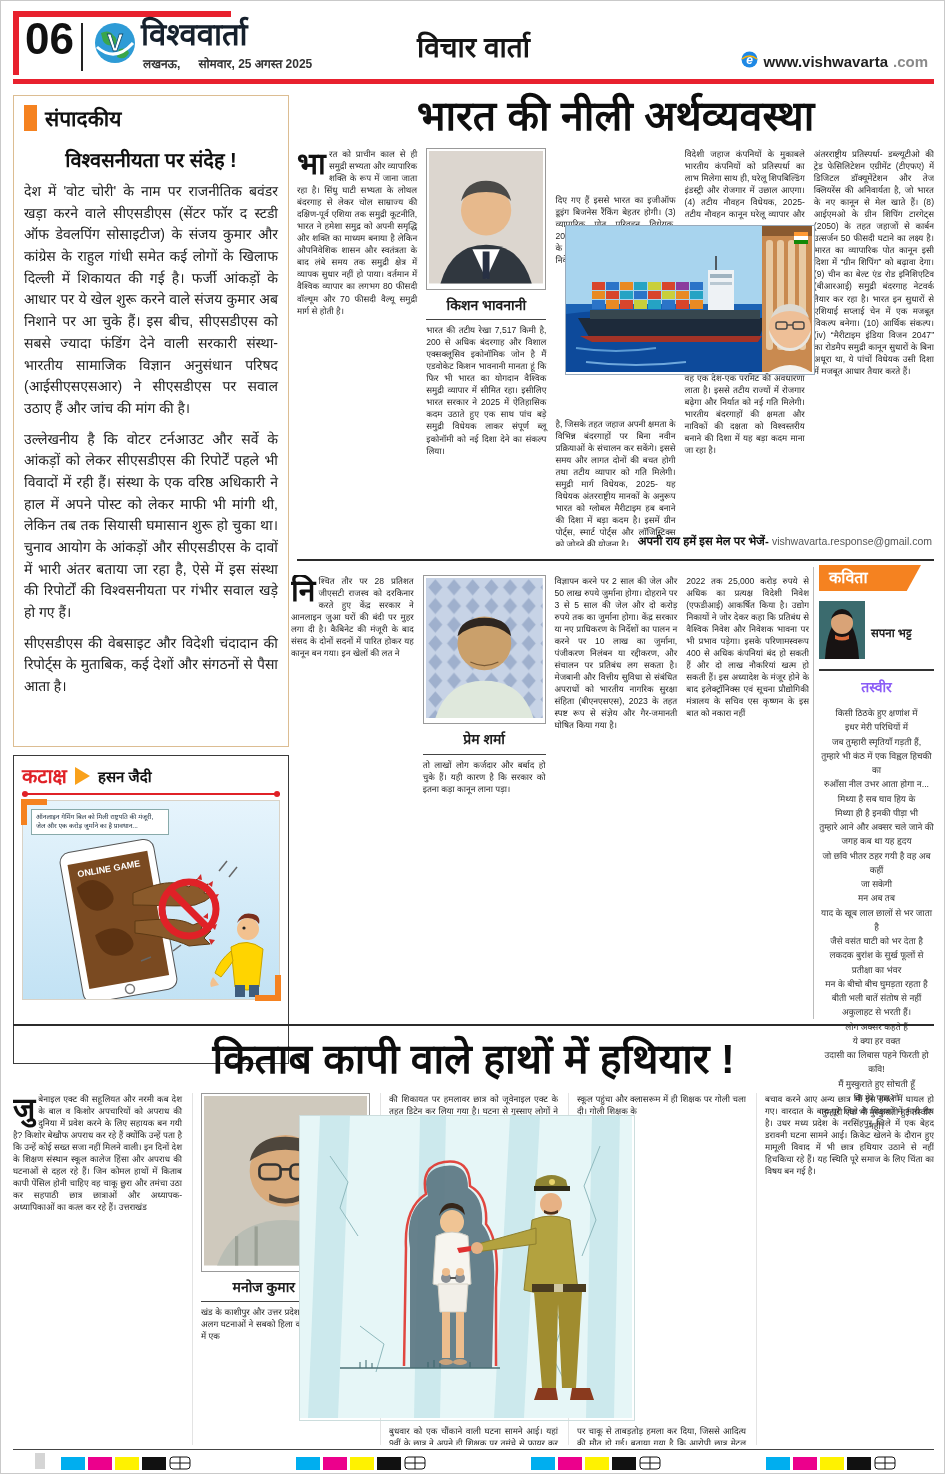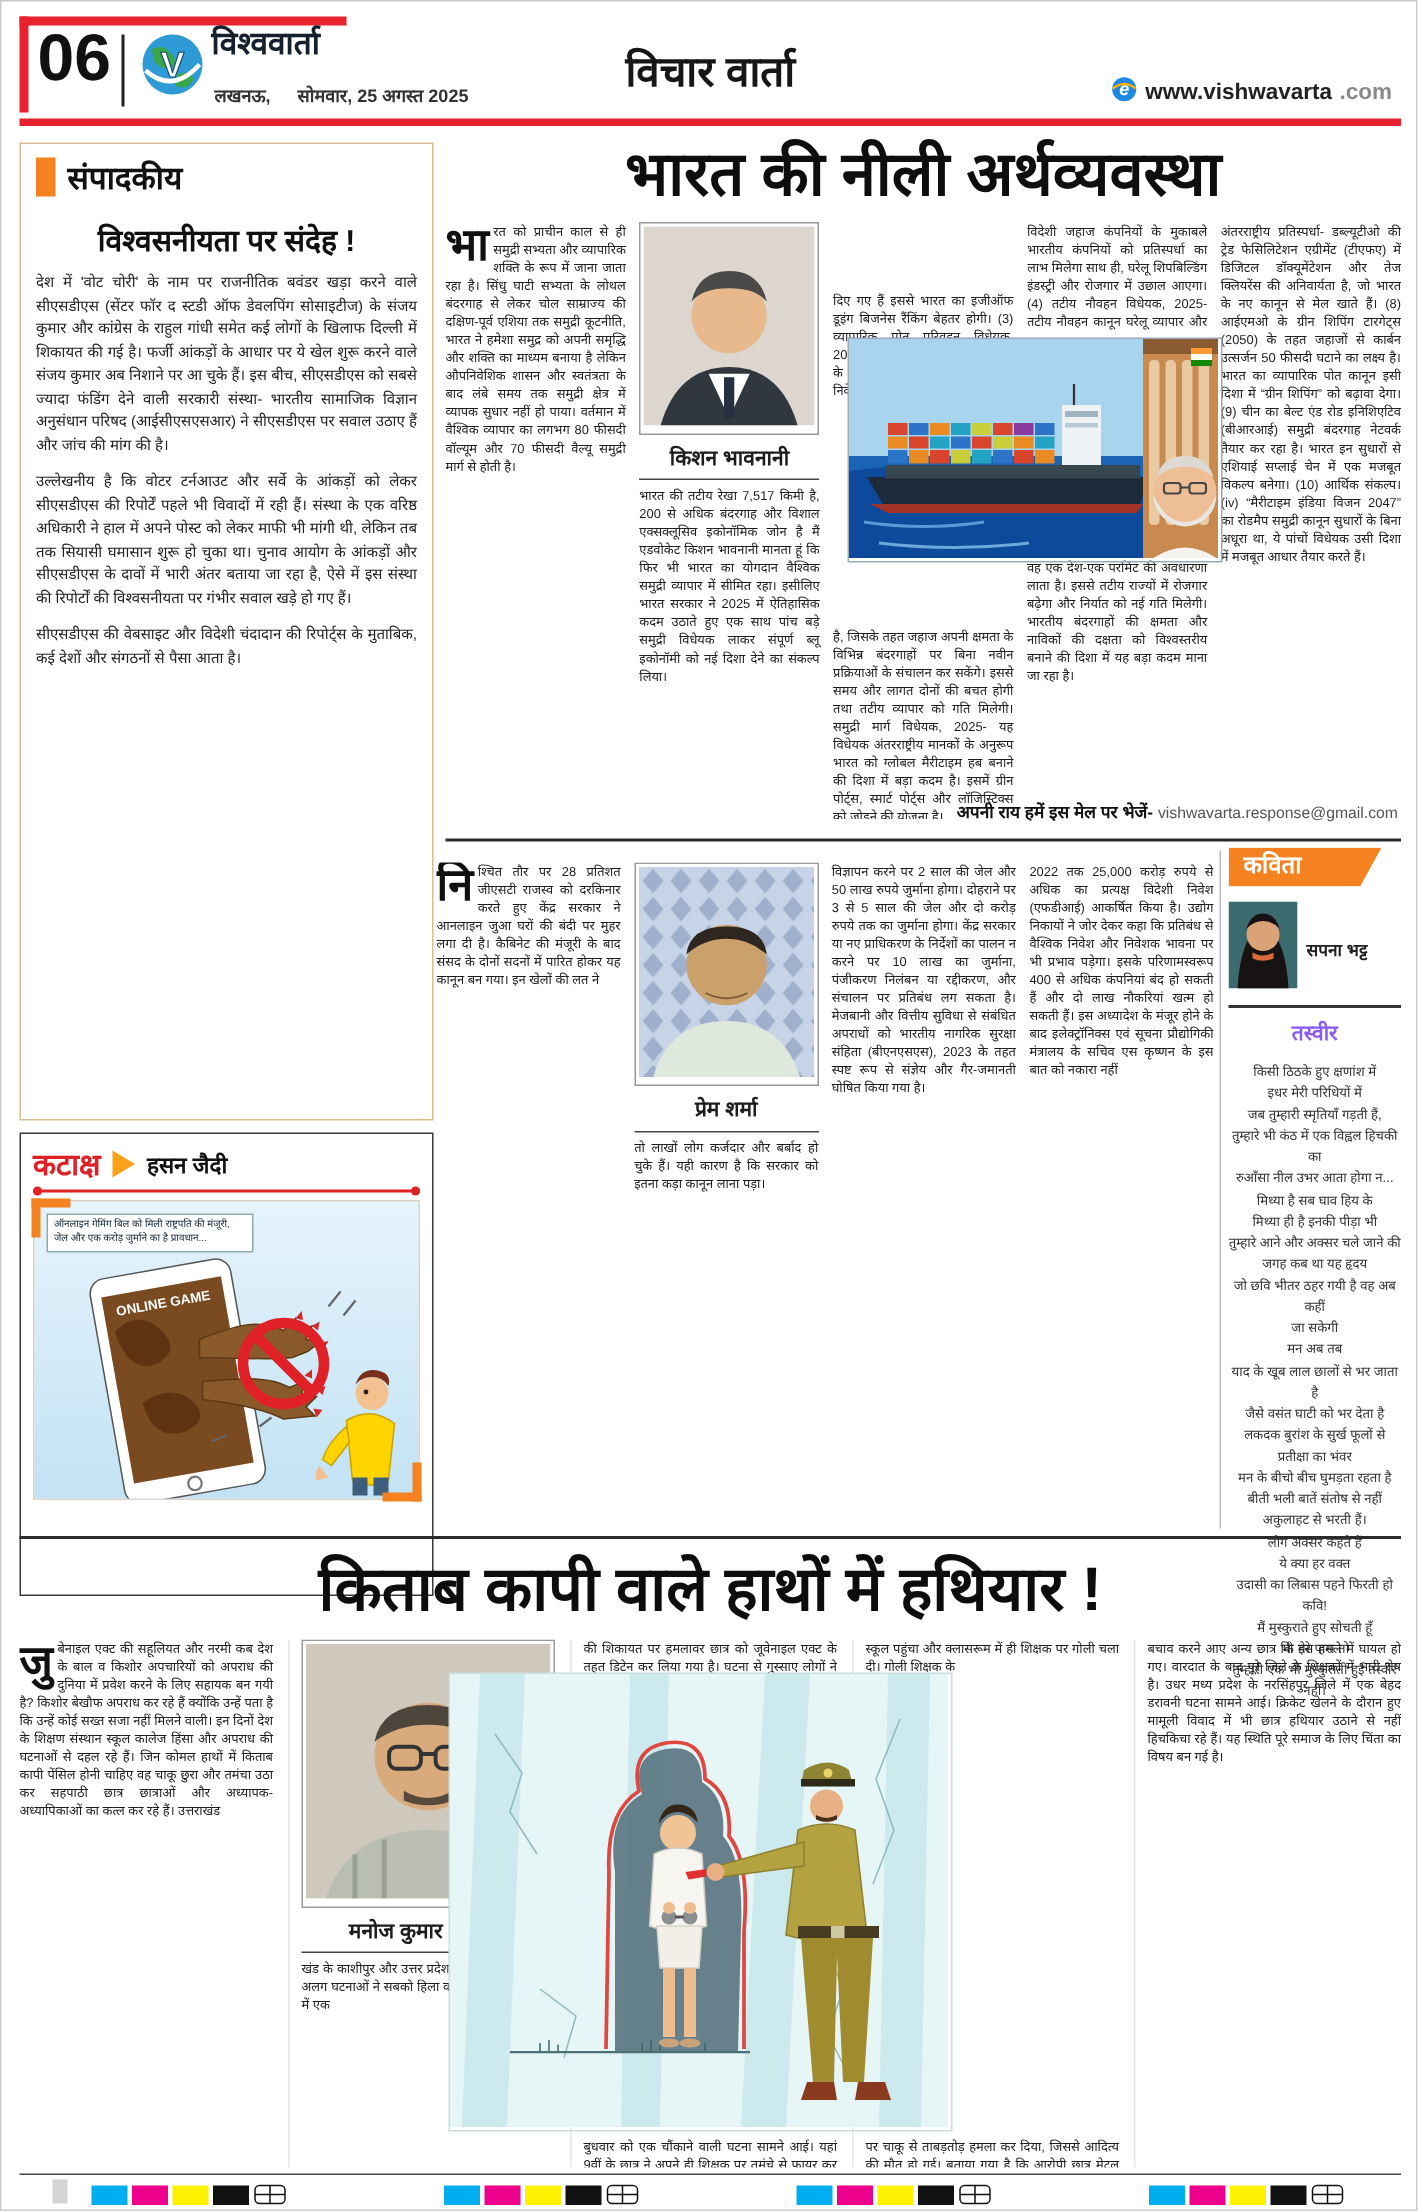--- a/index.html
+++ b/index.html
@@ -5,35 +5,35 @@
 <style>
   html,body{margin:0;padding:0;background:#eee;}
   .page{position:relative;width:945px;height:1474px;margin:0 auto;background:#fff;
     font-family:"Liberation Sans","DejaVu Sans",sans-serif;color:#222;overflow:hidden;
     border:1px solid #c9c9c9;box-sizing:border-box;}
   .abs{position:absolute;}
   
   .red{background:#e8212e;}
   .pgnum{left:24px;top:16px;font-size:44px;font-weight:bold;color:#111;line-height:1;}
   .hdr-divider{left:80px;top:22px;width:2px;height:48px;background:#222;}
-  .masthead{left:140px;top:18px;font-size:21px;font-weight:bold;color:#15202c;line-height:1;}
+  .masthead{left:140px;top:18px;font-size:31px;font-weight:bold;color:#15202c;line-height:1;}
   .dateline{left:142px;top:54px;font-size:12px;font-weight:bold;color:#333;}
   .dateline .city{margin-right:18px;}
   .section-title{left:0;top:26px;width:945px;text-align:center;font-size:28px;font-weight:bold;color:#161616;}
   .website{right:16px;top:50px;font-size:15px;font-weight:bold;color:#222;display:flex;align-items:center;gap:5px;}
   .website .tld{color:#8a8a8a;font-weight:bold;}
   
   .rule-dark{background:#2b2b2b;}
   .vrule{background:#bbb;}
   
   .edit-box{left:12px;top:94px;width:276px;height:652px;border:1px solid #dcbd92;box-sizing:border-box;padding:8px 10px;}
   .edit-label{display:flex;align-items:center;gap:8px;font-size:21px;font-weight:bold;color:#111;}
   .edit-label .bar{width:13px;height:26px;background:#f58220;display:inline-block;}
   .edit-headline{text-align:center;font-size:20px;font-weight:bold;margin:14px 0 8px;color:#101010;}
-  .edit-body p{font-size:10px;line-height:1.55;text-align:justify;margin:0 0 9px;}
+  .edit-body p{font-size:14px;line-height:1.55;text-align:justify;margin:0 0 9px;}
   
   .main-art{left:296px;top:92px;width:637px;height:462px;}
   .main-headline{text-align:center;font-size:41px;font-weight:bold;color:#0e0e0e;line-height:1.15;}
   .ma-cols{display:flex;gap:9px;margin-top:8px;height:398px;overflow:hidden;}
   .col{flex:1;font-size:8.6px;line-height:1.4;text-align:justify;color:#1d1d1d;}
   .dropcap{float:left;font-size:30px;font-weight:bold;line-height:.9;padding:2px 3px 0 0;color:#111;}
   .authfig{border:1px solid #999;padding:2px;background:#fff;margin-bottom:3px;}
   .authname{text-align:center;font-weight:bold;font-size:14px;padding:3px 0 4px;border-bottom:1px solid #444;margin-bottom:4px;}
   .gap-img{width:100%;}
   .ship-wrap{left:268px;top:132px;width:248px;height:148px;border:1px solid #9ab;}

